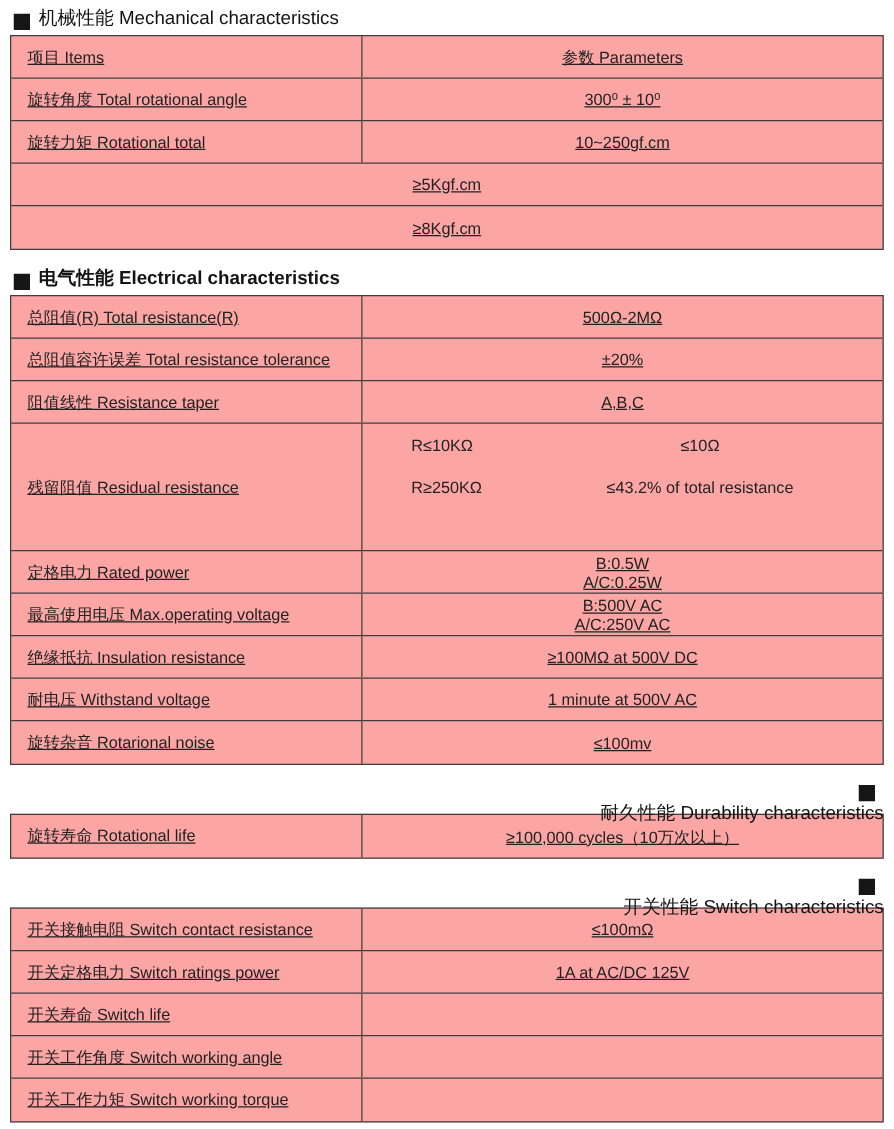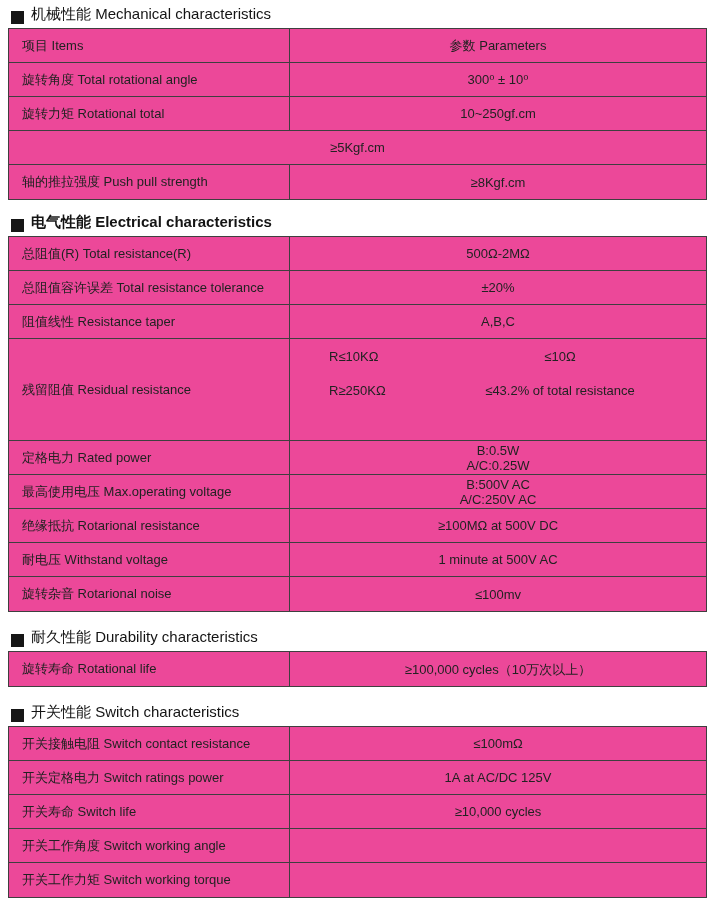--- a/index.html
+++ b/index.html
@@ -14,23 +14,23 @@
   .sec-head {
     display: flex; align-items: flex-end;
     height: 19px; margin: 0 0 4px 3px;
     font-size: 15px; color: #141414;
   }
   .sec-head .bullet {
     width: 13px; height: 13px; background: #161616;
     margin-right: 7px; flex: 0 0 auto;
   }
   .mt1 { margin-top: 13px; font-weight: bold; }
-  .mt2 { margin-top: 16px; }
+  .mt2 { margin-top: 16px; flex-direction: column; }
 
-  .tbl { border: 1.5px solid #3f3f3f; background: #ec4899; }
+  .tbl { border: 1.5px solid #3f3f3f; background: #fca5a5; text-decoration: underline; }
   .row { display: flex; height: 34px; border-bottom: 1px solid #3f3f3f; }
   .row:last-child { border-bottom: none; }
   .row.tall { height: 102px; }
 
   .cell-item {
     width: 281px; flex: 0 0 281px;
     border-right: 1px solid #3f3f3f;
     display: flex; align-items: center;
     padding-left: 13px; padding-right: 4px;
   }
@@ -65,21 +65,20 @@
         <div class="cell-param">300⁰ ± 10⁰</div>
       </div>
       <div class="row">
         <div class="cell-item">旋转力矩 Rotational total</div>
         <div class="cell-param">10~250gf.cm</div>
       </div>
       <div class="row">
         <div class="cell-param">≥5Kgf.cm</div>
       </div>
       <div class="row">
-        <div class="cell-item">轴的推拉强度 Push pull strength</div>
         <div class="cell-param">≥8Kgf.cm</div>
       </div>
     </div>
   </div>
 
   <div>
     <div class="sec-head mt1">
       <span class="bullet"></span>
       <span>电气性能 Electrical characteristics</span>
     </div>
@@ -117,21 +116,21 @@
         </div>
       </div>
       <div class="row">
         <div class="cell-item">最高使用电压 Max.operating voltage</div>
         <div class="cell-param">
           <span>B:500V AC</span>
           <span>A/C:250V AC</span>
         </div>
       </div>
       <div class="row">
-        <div class="cell-item">绝缘抵抗 Rotarional resistance</div>
+        <div class="cell-item">绝缘抵抗 Insulation resistance</div>
         <div class="cell-param">≥100MΩ at 500V DC</div>
       </div>
       <div class="row">
         <div class="cell-item">耐电压 Withstand voltage</div>
         <div class="cell-param">1 minute at 500V AC</div>
       </div>
       <div class="row">
         <div class="cell-item">旋转杂音 Rotarional noise</div>
         <div class="cell-param">≤100mv</div>
       </div>
@@ -160,21 +159,20 @@
       <div class="row">
         <div class="cell-item">开关接触电阻 Switch contact resistance</div>
         <div class="cell-param">≤100mΩ</div>
       </div>
       <div class="row">
         <div class="cell-item">开关定格电力 Switch ratings power</div>
         <div class="cell-param">1A at AC/DC 125V</div>
       </div>
       <div class="row">
         <div class="cell-item">开关寿命 Switch life</div>
-        <div class="cell-param">≥10,000 cycles</div>
       </div>
       <div class="row">
         <div class="cell-item">开关工作角度 Switch working angle</div>
       </div>
       <div class="row">
         <div class="cell-item">开关工作力矩 Switch working torque</div>
       </div>
     </div>
   </div>
 

